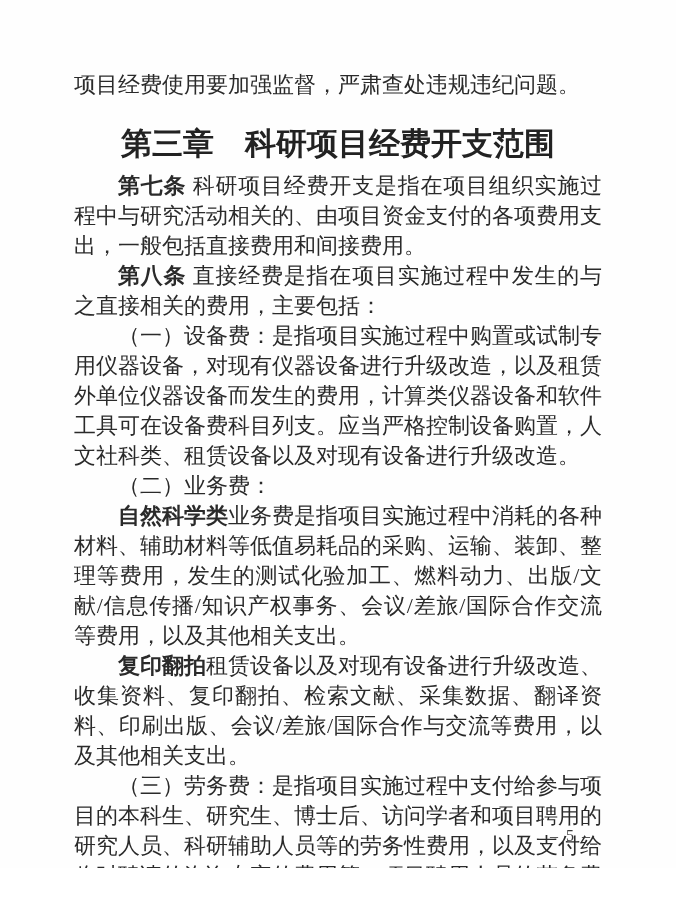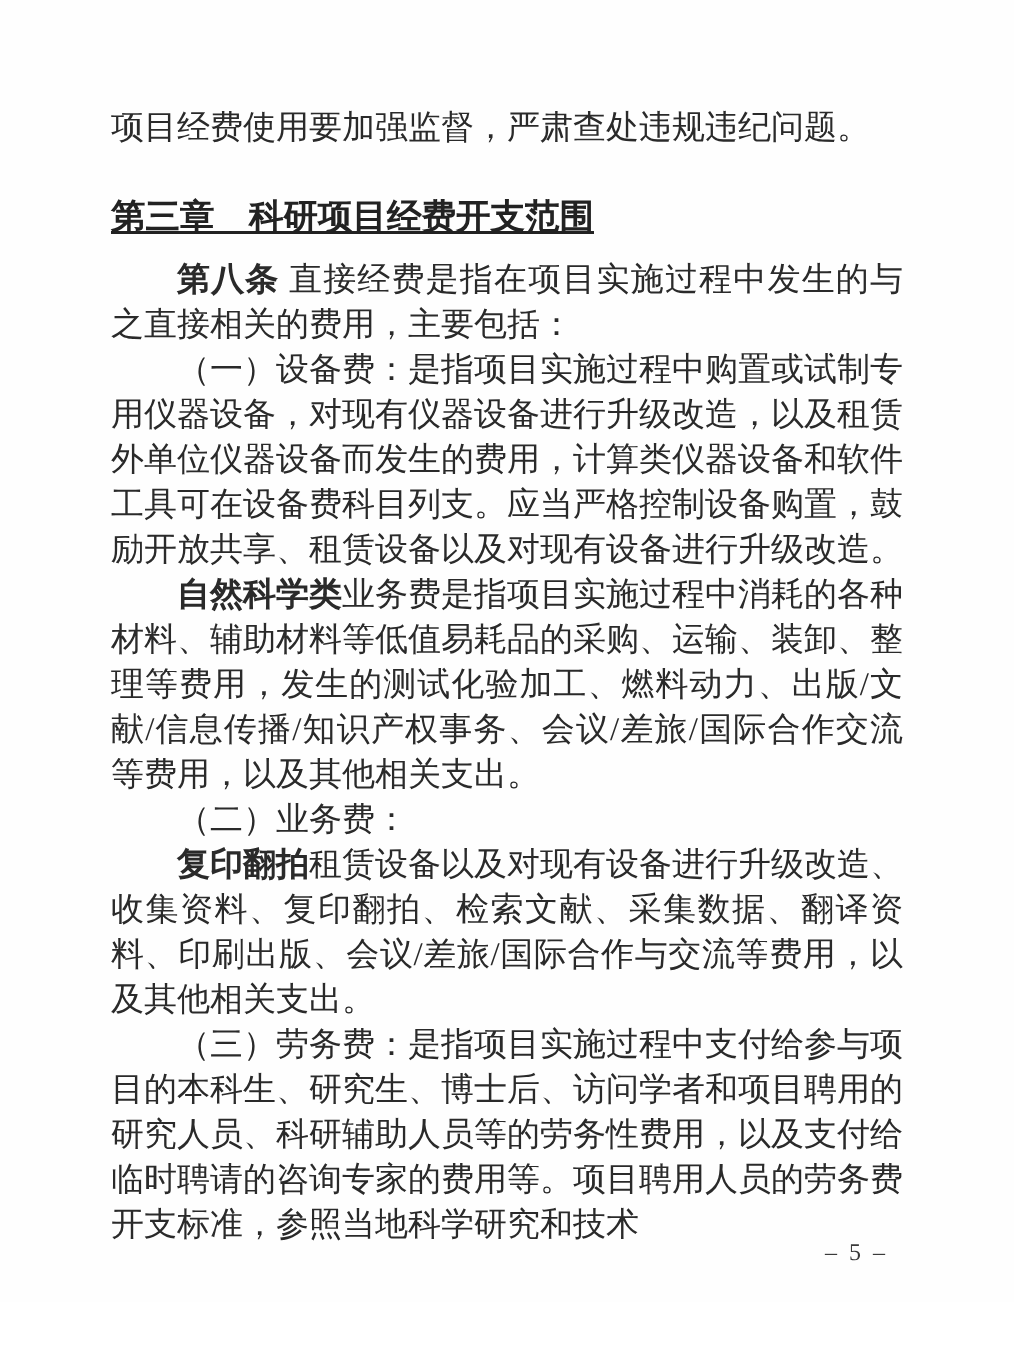--- a/index.html
+++ b/index.html
@@ -26,26 +26,26 @@
     text-align: justify;
     text-justify: inter-ideograph;
   }
   .cont-line {
     margin: 0;
     text-indent: 0;
   }
   .chapter {
     margin: 29px 0 12px 0;
     font-family: "Liberation Sans", "DejaVu Sans", sans-serif;
-    font-size: 23px;
+    font-size: 31px;
     line-height: 30px;
     font-weight: 700;
+    text-align: center;
     text-indent: 0;
     color: #222222;
-    text-decoration: underline;
   }
   .para {
     margin: 0;
     text-indent: 2em;
   }
   .lead {
     font-weight: 700;
   }
   .footer {
     position: absolute;
@@ -60,28 +60,29 @@
 </head>
 <body>
 
 <div class="page">
   <div class="content">
 
     <p class="cont-line">项目经费使用要加强监督，严肃查处违规违纪问题。</p>
 
     <h2 class="chapter">第三章　科研项目经费开支范围</h2>
 
+    <p class="para"><b class="lead">第七条</b><span> 科研项目经费开支是指在项目组织实施过程中与研究活动相关的、由项目资金支付的各项费用支出，一般包括直接费用和间接费用。</span></p>
 
     <p class="para"><b class="lead">第八条</b><span> 直接经费是指在项目实施过程中发生的与之直接相关的费用，主要包括：</span></p>
 
-    <p class="para"><b class="lead"></b><span>（一）设备费：是指项目实施过程中购置或试制专用仪器设备，对现有仪器设备进行升级改造，以及租赁外单位仪器设备而发生的费用，计算类仪器设备和软件工具可在设备费科目列支。应当严格控制设备购置，鼓励开放共享、租赁设备以及对现有设备进行升级改造。</span></p>
+    <p class="para"><b class="lead"></b><span>（一）设备费：是指项目实施过程中购置或试制专用仪器设备，对现有仪器设备进行升级改造，以及租赁外单位仪器设备而发生的费用，计算类仪器设备和软件工具可在设备费科目列支。应当严格控制设备购置，人文社科类、租赁设备以及对现有设备进行升级改造。</span></p>
+
+    <p class="para"><b class="lead"></b><span>（二）业务费：</span></p>
 
     <p class="para"><b class="lead">自然科学类</b><span>业务费是指项目实施过程中消耗的各种材料、辅助材料等低值易耗品的采购、运输、装卸、整理等费用，发生的测试化验加工、燃料动力、出版/文献/信息传播/知识产权事务、会议/差旅/国际合作交流等费用，以及其他相关支出。</span></p>
-
-    <p class="para"><b class="lead"></b><span>（二）业务费：</span></p>
 
     <p class="para"><b class="lead">复印翻拍</b><span>租赁设备以及对现有设备进行升级改造、收集资料、复印翻拍、检索文献、采集数据、翻译资料、印刷出版、会议/差旅/国际合作与交流等费用，以及其他相关支出。</span></p>
 
     <p class="para"><b class="lead"></b><span>（三）劳务费：是指项目实施过程中支付给参与项目的本科生、研究生、博士后、访问学者和项目聘用的研究人员、科研辅助人员等的劳务性费用，以及支付给临时聘请的咨询专家的费用等。项目聘用人员的劳务费开支标准，参照当地科学研究和技术</span></p>
 
   </div>
 
   <div class="footer">
     <span>– 5 –</span>
   </div>

